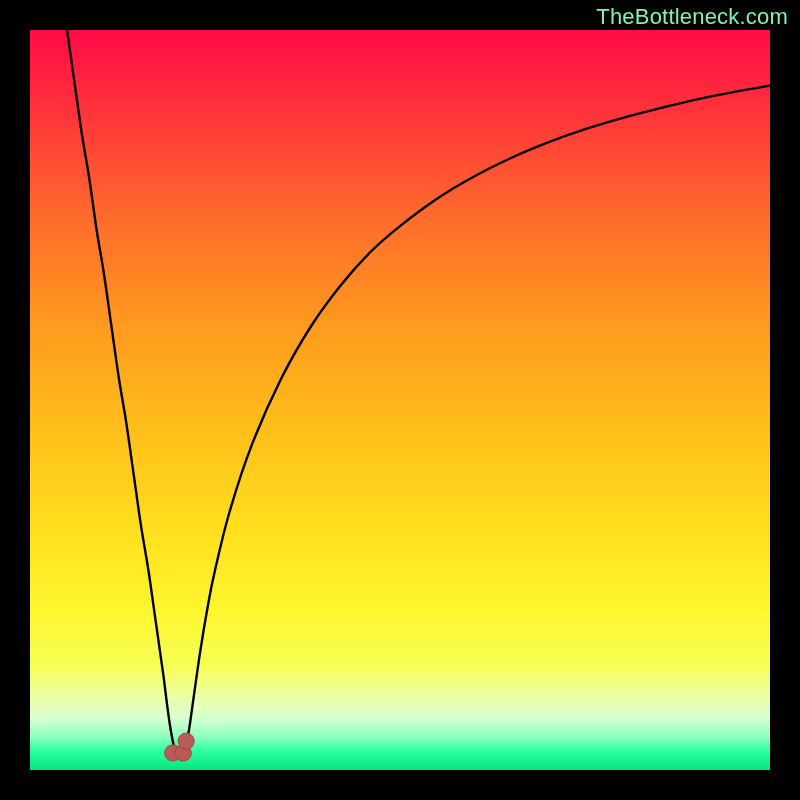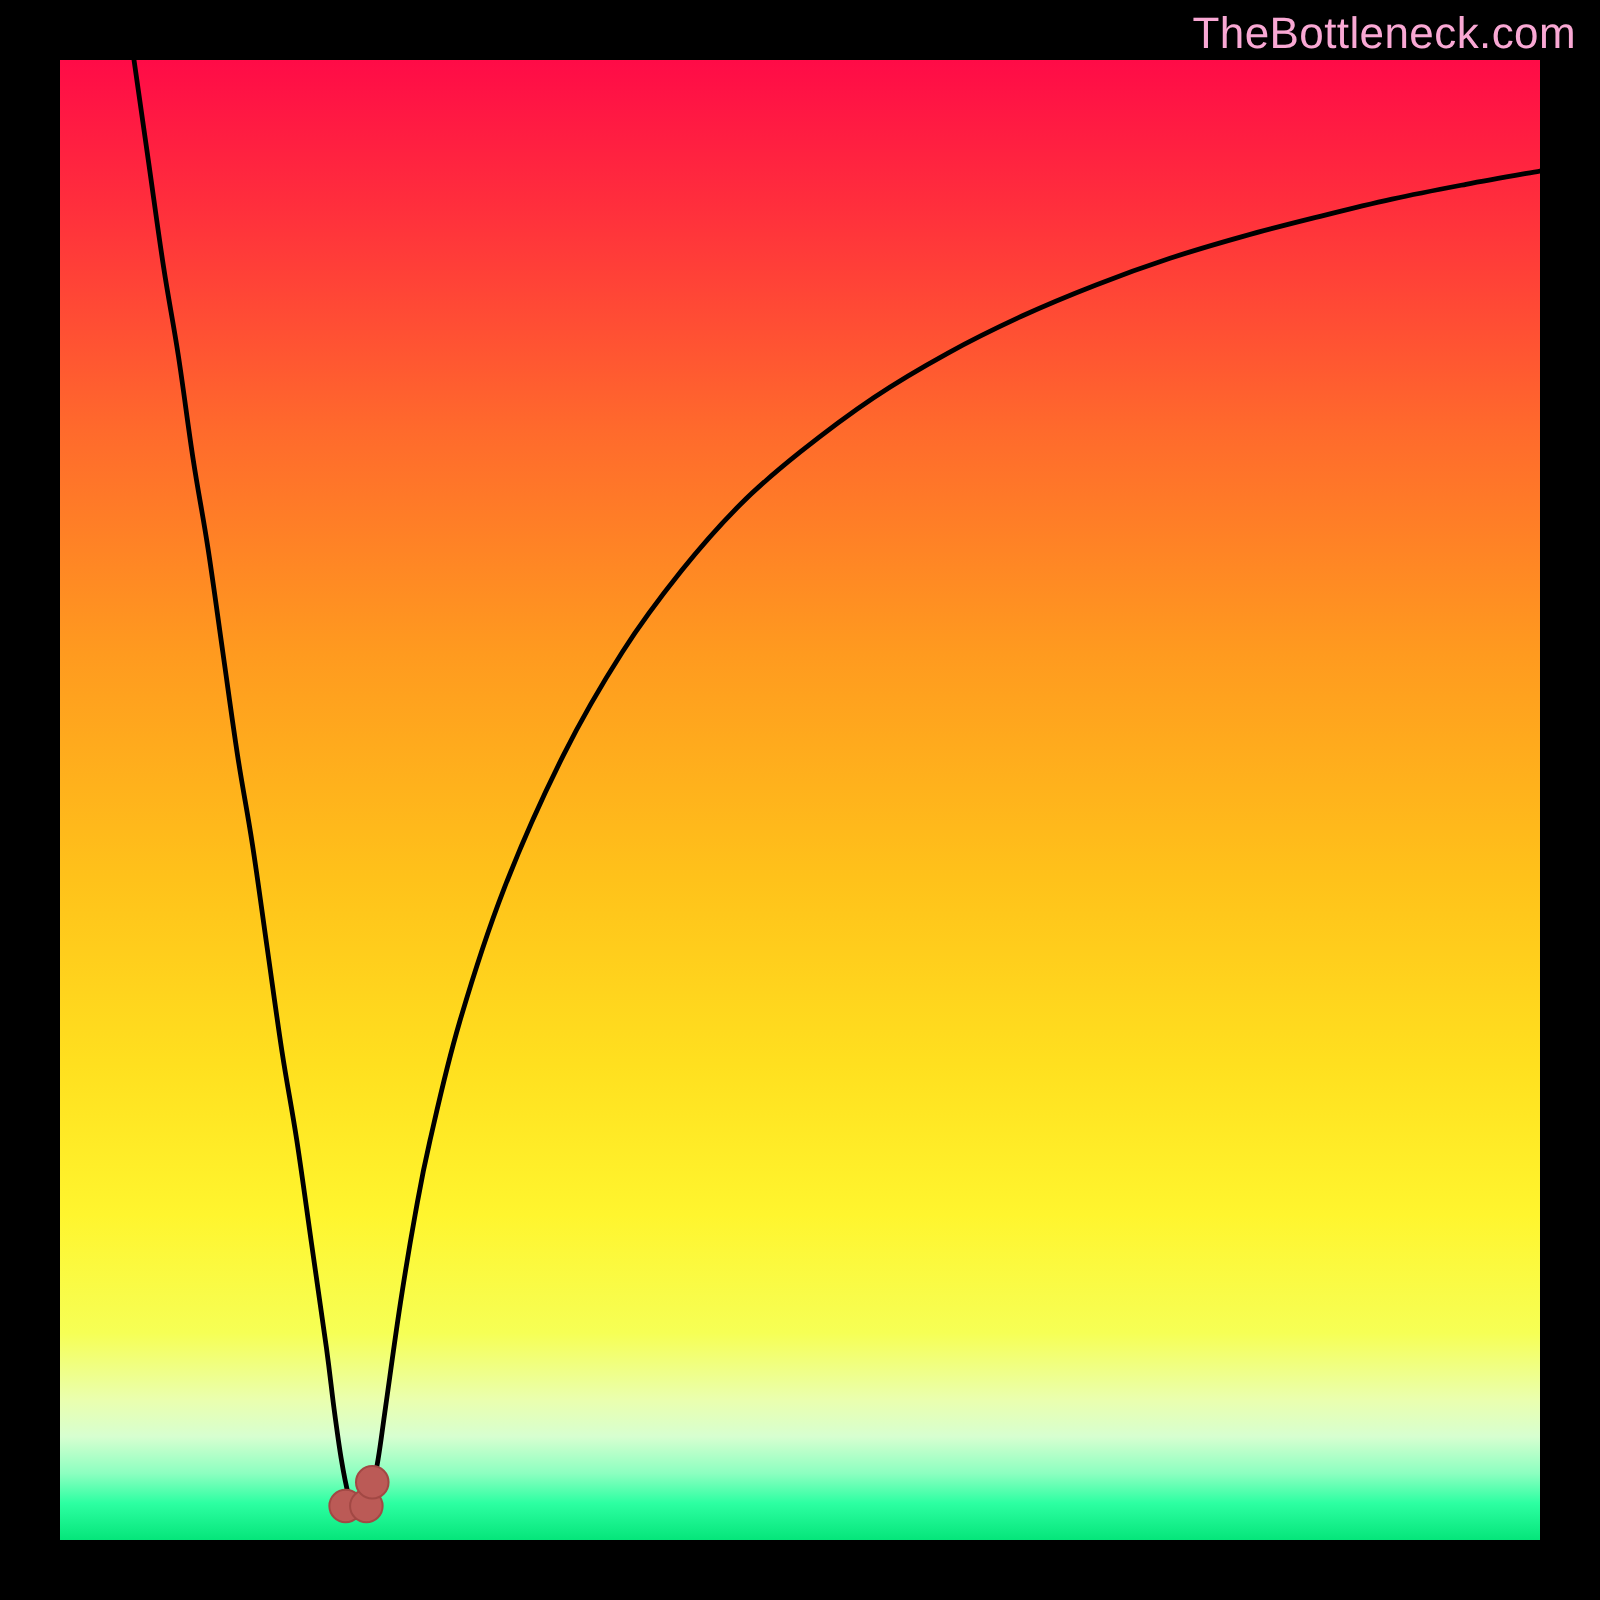--- a/index.html
+++ b/index.html
@@ -22,21 +22,21 @@
     left: 30px;
     top: 30px;
     width: 740px;
     height: 740px;
     overflow: hidden;
   }
   .watermark {
     position: absolute;
     top: 4px;
     right: 12px;
-    color: #f9a8d4;
+    color: #86efac;
     font-size: 22px;
     font-weight: 500;
     letter-spacing: 0.2px;
     z-index: 10;
   }
 </style>
 </head>
 <body>
 
 <div class="frame">

